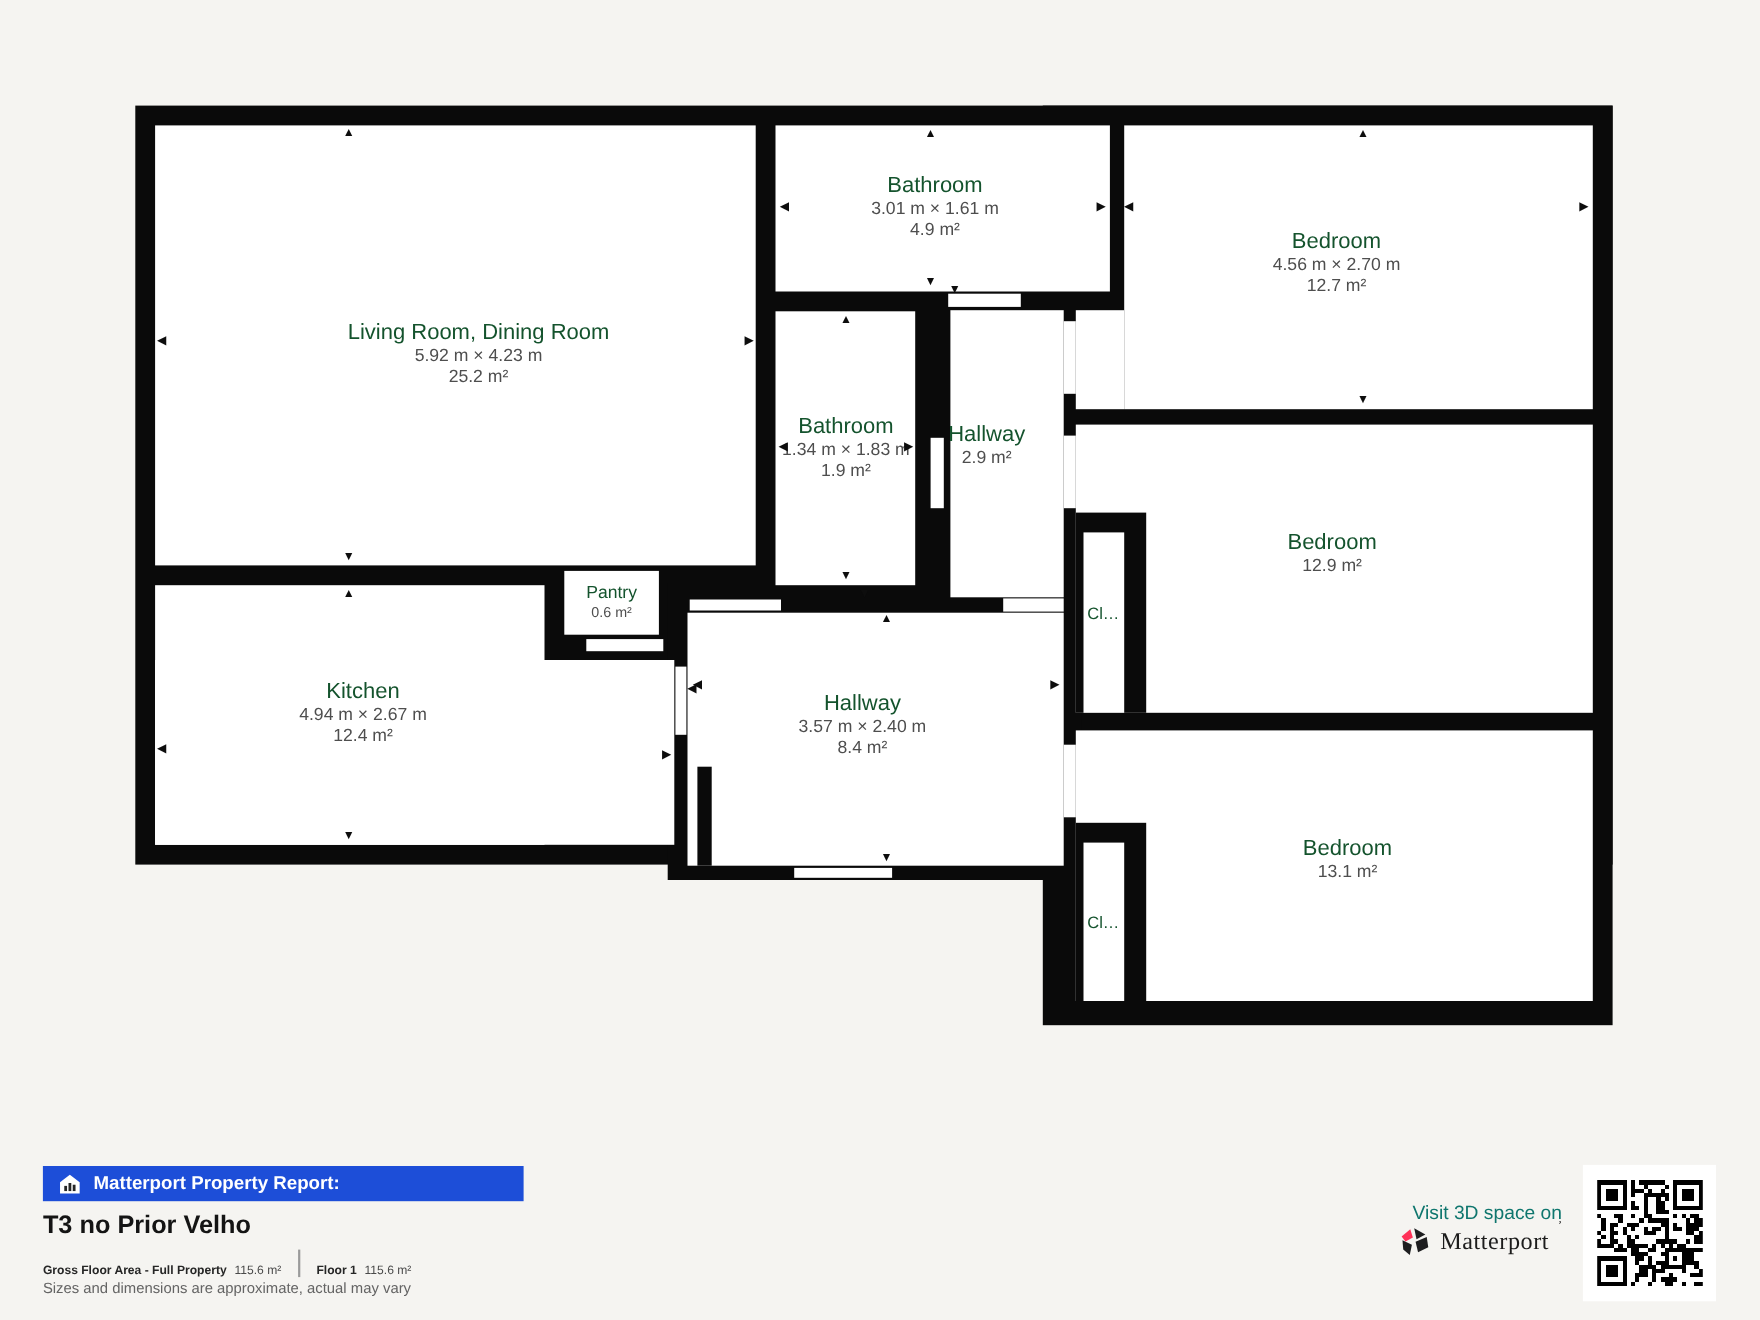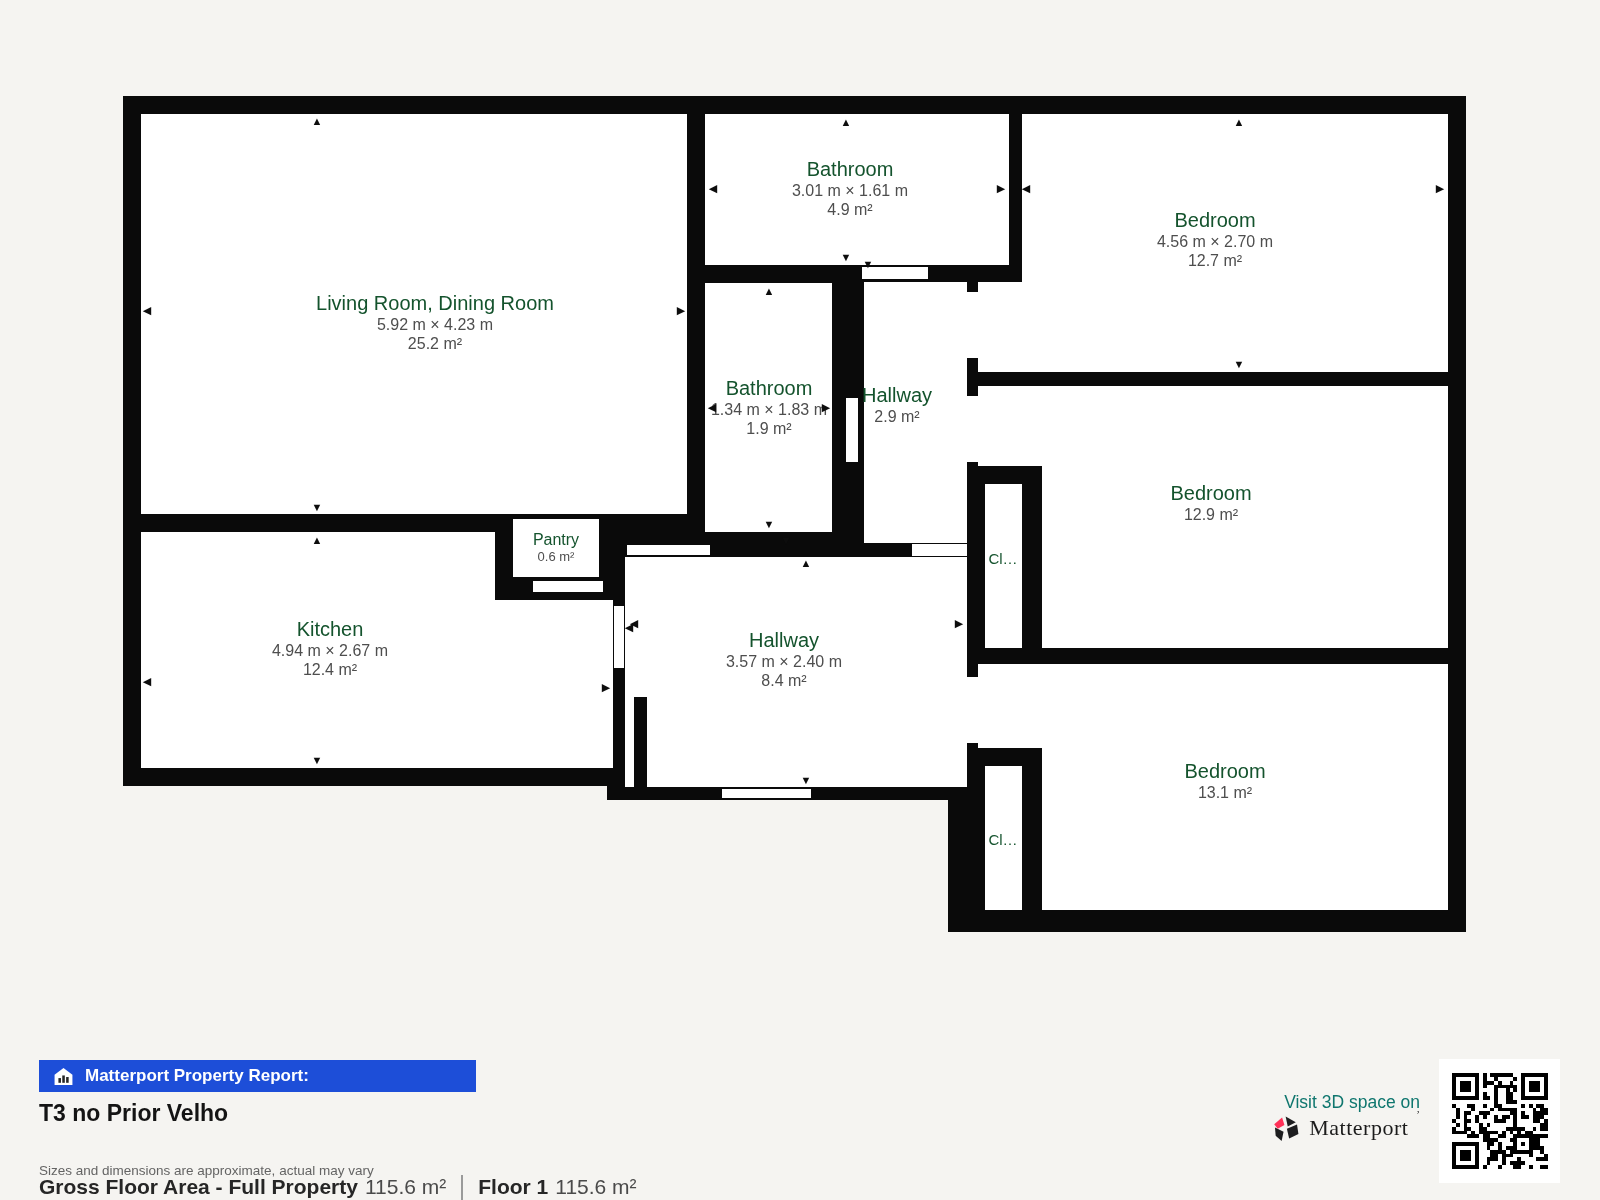--- a/index.html
+++ b/index.html
@@ -19,21 +19,21 @@
   .lbl.small .vl{font-size:13px;line-height:16px}
   .lbl.closet .nm{font-size:15px;line-height:16px}
   .arw{position:absolute;transform:translate(-50%,-50%);font-size:11px;line-height:1;color:#0d0d0d}
   
   #report-bar{
     position:absolute;left:39px;top:1060px;width:437px;height:32px;
     background:#1d4ed8;display:flex;align-items:center;gap:11px;padding-left:14px;box-sizing:border-box;
   }
   #report-bar .bar-label{color:#ffffff;font-weight:bold;font-size:17px}
   #prop-title{position:absolute;left:39px;top:1100px;font-size:23px;font-weight:bold;color:#141414}
-  #metrics{position:absolute;left:39px;top:1175px;display:flex;align-items:flex-start;font-size:21px;color:#4a4a4a}
+  #metrics{position:absolute;left:39px;top:1136px;display:flex;align-items:flex-end;font-size:11px;color:#4a4a4a}
   #metrics .bold{font-weight:bold;color:#262626;margin-right:7px}
   #metrics .divider{width:2px;height:25px;background:#9a9a9a;margin:0 15px}
   #disclaimer{position:absolute;left:39px;top:1163px;font-size:13.5px;color:#646464}
   #visit-line{position:absolute;right:180px;top:1092px;font-size:17.5px;color:#0f766e}
   #brand-line{position:absolute;right:180px;top:1115px;display:flex;align-items:flex-start;gap:8px}
   #brand-line .brand-text{font-family:"Liberation Serif",serif;font-size:22px;color:#1c1c1c;letter-spacing:.5px}
   #brand-line .brand-mark{font-family:"Liberation Serif",serif;font-size:11px;color:#1c1c1c;vertical-align:top;position:relative;top:-7px}
   #qr-card{position:absolute;left:1439px;top:1059px;width:121px;height:124px;background:#ffffff}
   #qr-card svg{position:absolute;left:13px;top:12px}
 </style>

